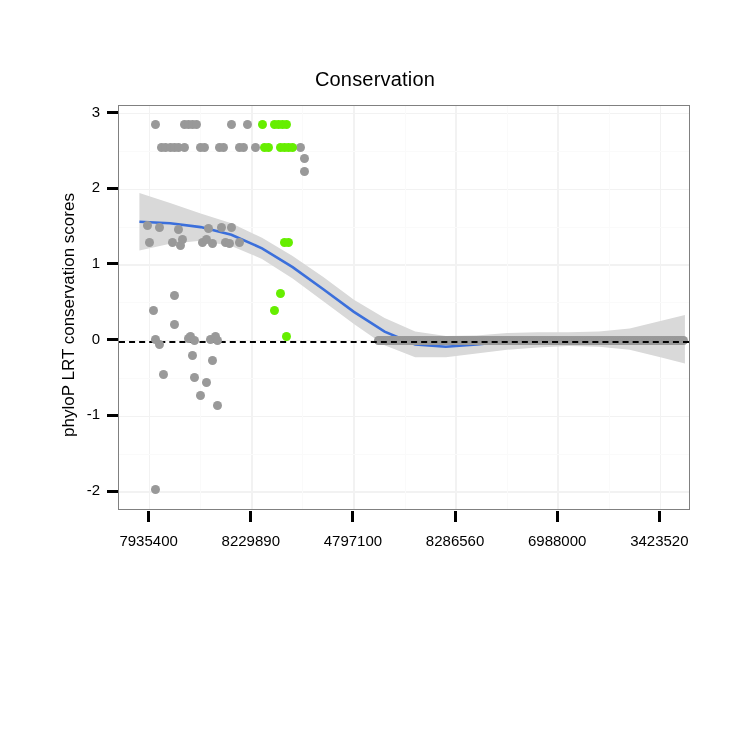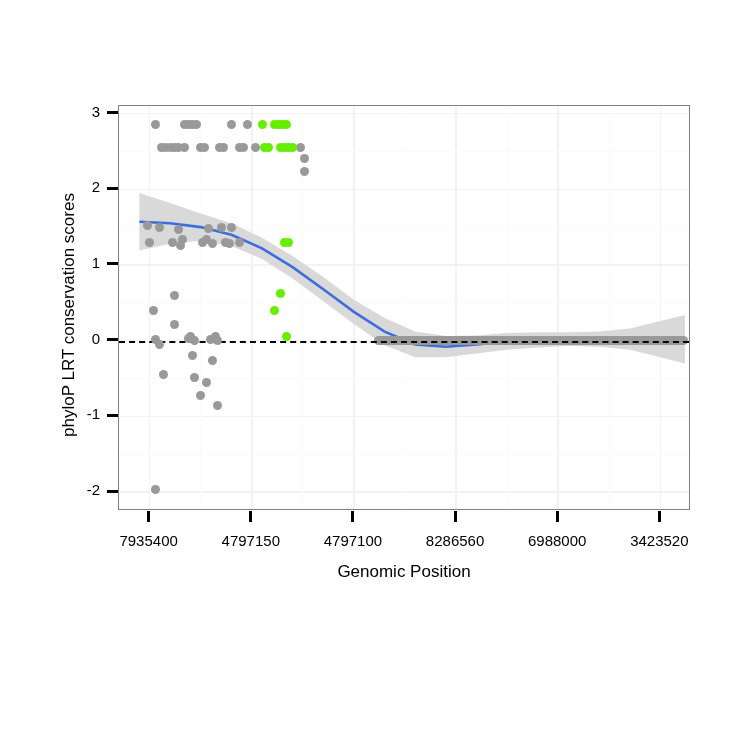--- a/index.html
+++ b/index.html
@@ -85,20 +85,21 @@
   .legend-dot{width:9px;height:9px;border-radius:50%;background:#66EE00;}
   .legend-label{font-size:15px;color:#000;}
 
   svg.overlay{position:absolute;left:0;top:0;width:572px;height:405px;overflow:visible;}
 </style>
 </head>
 <body>
 
 <div id="root">
 
+  <div class="chart-title">Conservation</div>
 
   <div class="ylab">phyloP LRT conservation scores</div>
 
   <div id="y-axis">
       <div class="tick-y" style="top: 111.07px;"></div>
       <div class="ticklab-y" style="top: 102.57px; left: 60px; width: 40px; right: auto;">3</div>
       <div class="tick-y" style="top: 186.771px;"></div>
       <div class="ticklab-y" style="top: 178.271px; left: 60px; width: 40px; right: auto;">2</div>
       <div class="tick-y" style="top: 262.472px;"></div>
       <div class="ticklab-y" style="top: 253.972px; left: 60px; width: 40px; right: auto;">1</div>
@@ -107,21 +108,21 @@
       <div class="tick-y" style="top: 413.874px;"></div>
       <div class="ticklab-y" style="top: 405.374px; left: 60px; width: 40px; right: auto;">-1</div>
       <div class="tick-y" style="top: 489.575px;"></div>
       <div class="ticklab-y" style="top: 481.075px; left: 60px; width: 40px; right: auto;">-2</div>
     </div>
 
   <div id="x-axis">
       <div class="tick-x" style="left: 147.143px;"></div>
       <div class="ticklab-x" style="left: 88.6429px;">7935400</div>
       <div class="tick-x" style="left: 249.286px;"></div>
-      <div class="ticklab-x" style="left: 190.786px;">4797150</div>
+      <div class="ticklab-x" style="left: 190.786px;">8229890</div>
       <div class="tick-x" style="left: 351.429px;"></div>
       <div class="ticklab-x" style="left: 292.929px;">4797100</div>
       <div class="tick-x" style="left: 453.571px;"></div>
       <div class="ticklab-x" style="left: 395.071px;">8286560</div>
       <div class="tick-x" style="left: 555.714px;"></div>
       <div class="ticklab-x" style="left: 497.214px;">6988000</div>
       <div class="tick-x" style="left: 657.857px;"></div>
       <div class="ticklab-x" style="left: 599.357px;">3423520</div>
     </div>
 
@@ -395,16 +396,15 @@
         <div class="pt green" style="left: 169.557px; top: 41.6355px;"></div>
         <div class="pt green" style="left: 173.643px; top: 41.6355px;"></div>
         <div class="pt green" style="left: 165.471px; top: 136.262px;"></div>
         <div class="pt green" style="left: 169.557px; top: 136.262px;"></div>
         <div class="pt green" style="left: 161.386px; top: 187.738px;"></div>
         <div class="pt green" style="left: 155.257px; top: 204.393px;"></div>
         <div class="pt green" style="left: 167.514px; top: 230.888px;"></div>
       </div>
   </div>
 
-  <div class="xlab">Genomic Position</div>
 
 
 </div>
 
 </body></html>

